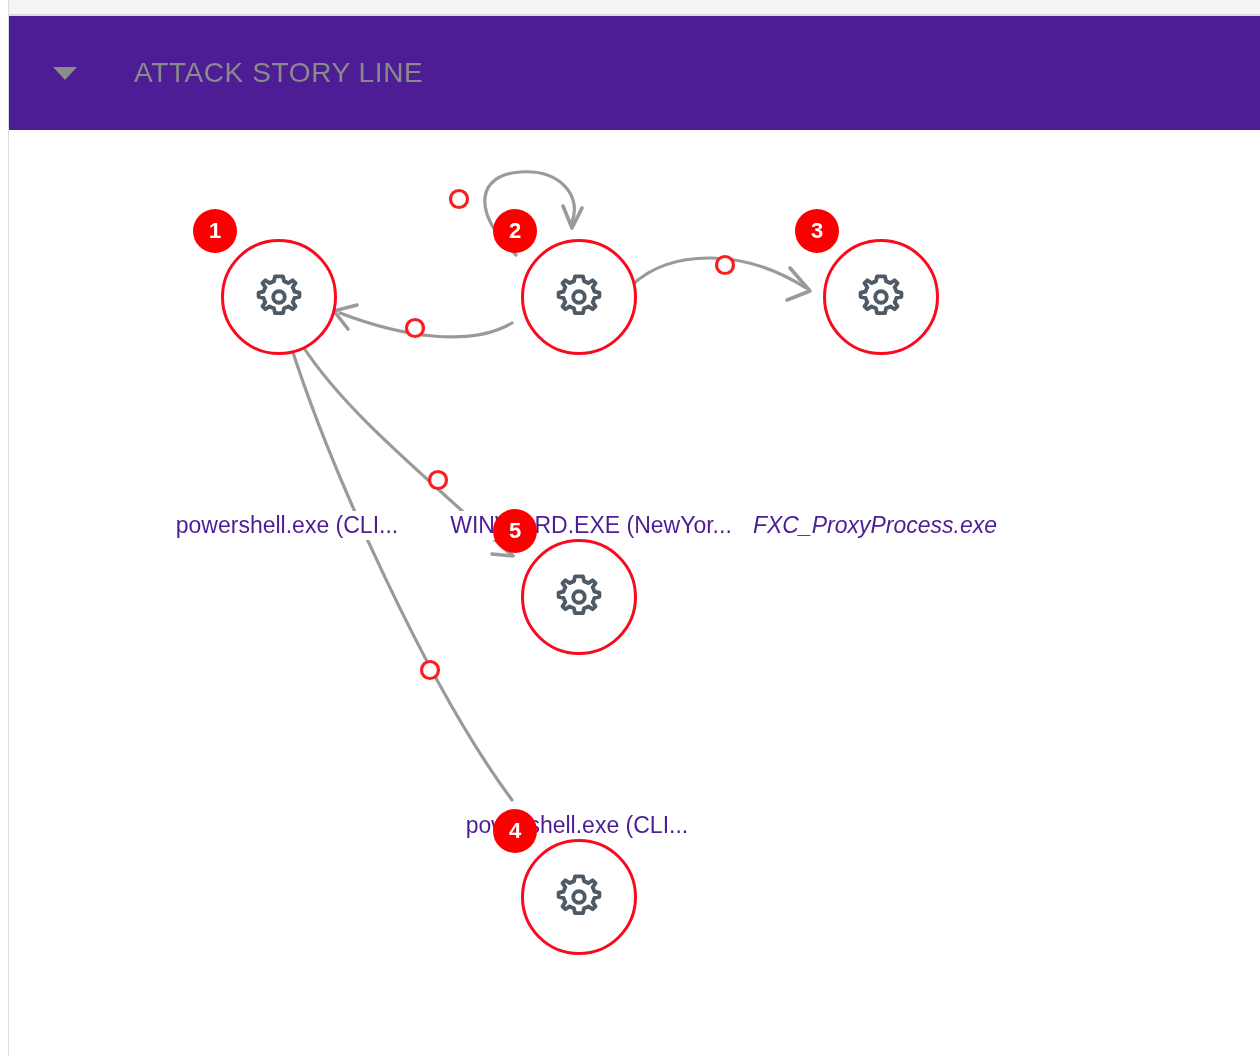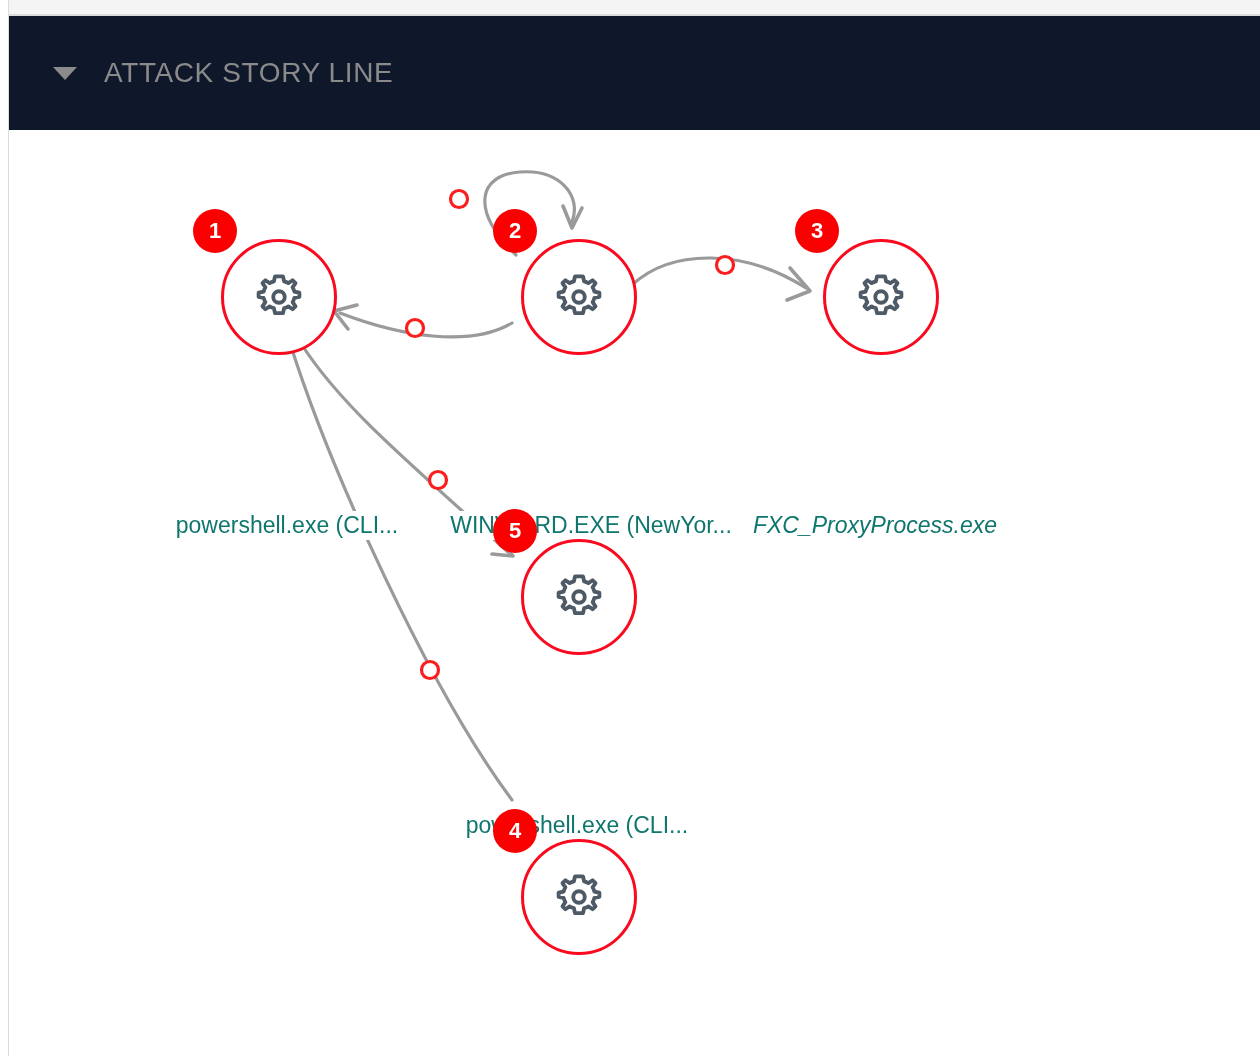--- a/index.html
+++ b/index.html
@@ -45,24 +45,25 @@
     height: 2px;
     background: #dcdcdc;
   }
 
   
   #section-header {
     position: absolute;
     left: 9px; top: 16px;
     width: 1251px;
     height: 114px;
-    background: #0f172a;
+    background: #4c1d95;
     display: flex;
     align-items: center;
     cursor: pointer;
+    gap: 30px;
   }
   #collapse-caret {
     margin-left: 44px;
     width: 0; height: 0;
     border-left: 12px solid transparent;
     border-right: 12px solid transparent;
     border-top: 13px solid #8b8b8b;
     cursor: pointer;
   }
   #section-title {
@@ -124,21 +125,21 @@
     left: -28px;
     top: -30px;
     cursor: pointer;
     line-height: 1;
   }
 
   .node-label {
     position: absolute;
     transform: translateX(-50%);
     font-size: 23px;
-    color: #0f766e;
+    color: #4c1d95;
     white-space: nowrap;
     background: #ffffff;
     padding: 2px 2px;
     line-height: 1.1;
   }
 </style>
 </head>
 <body>
 
 <div id="panel">

